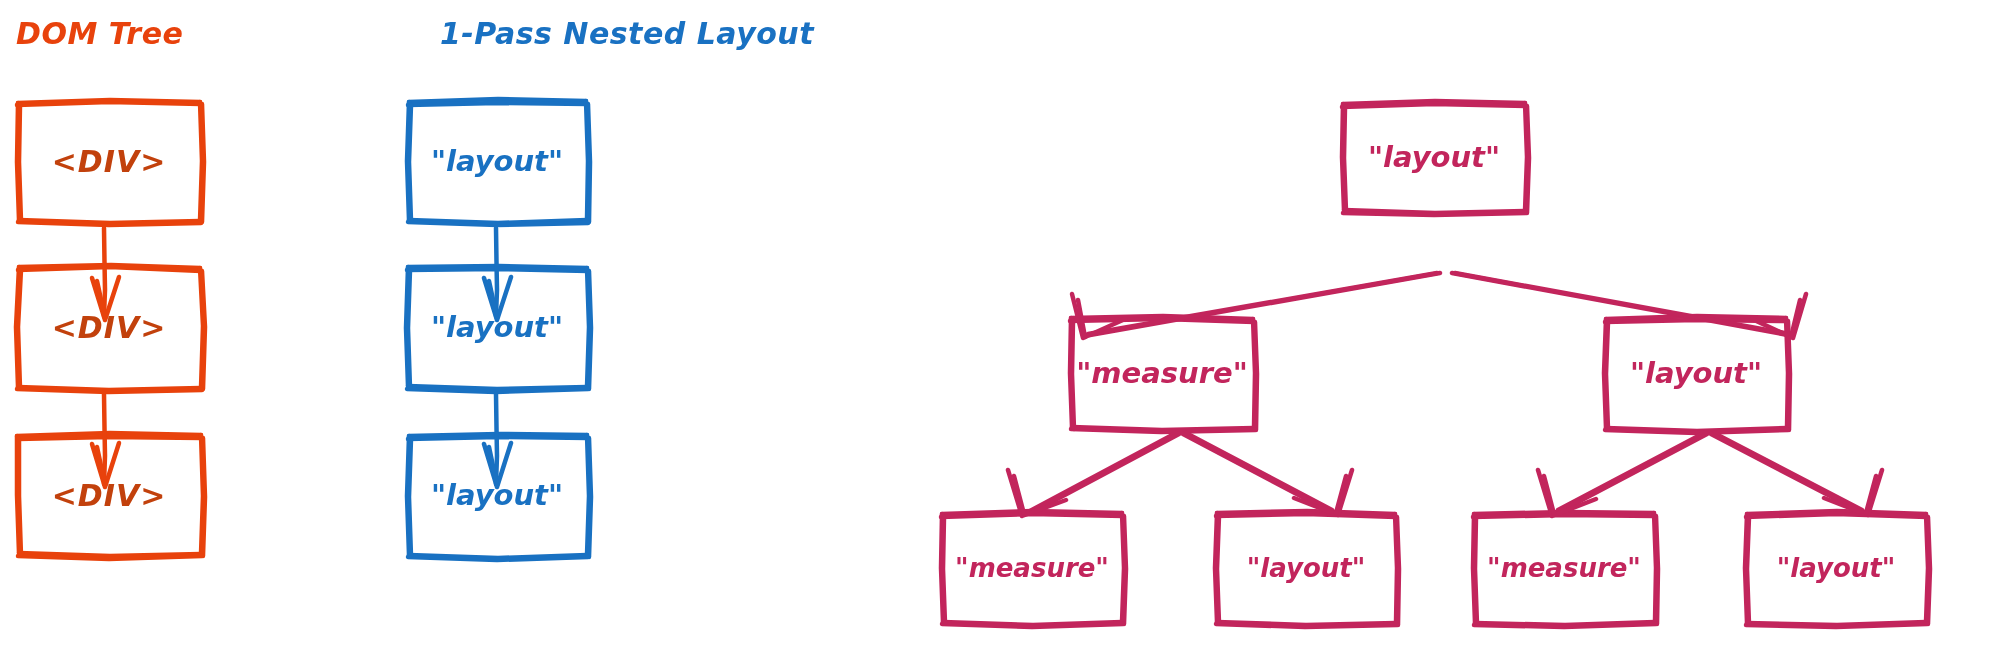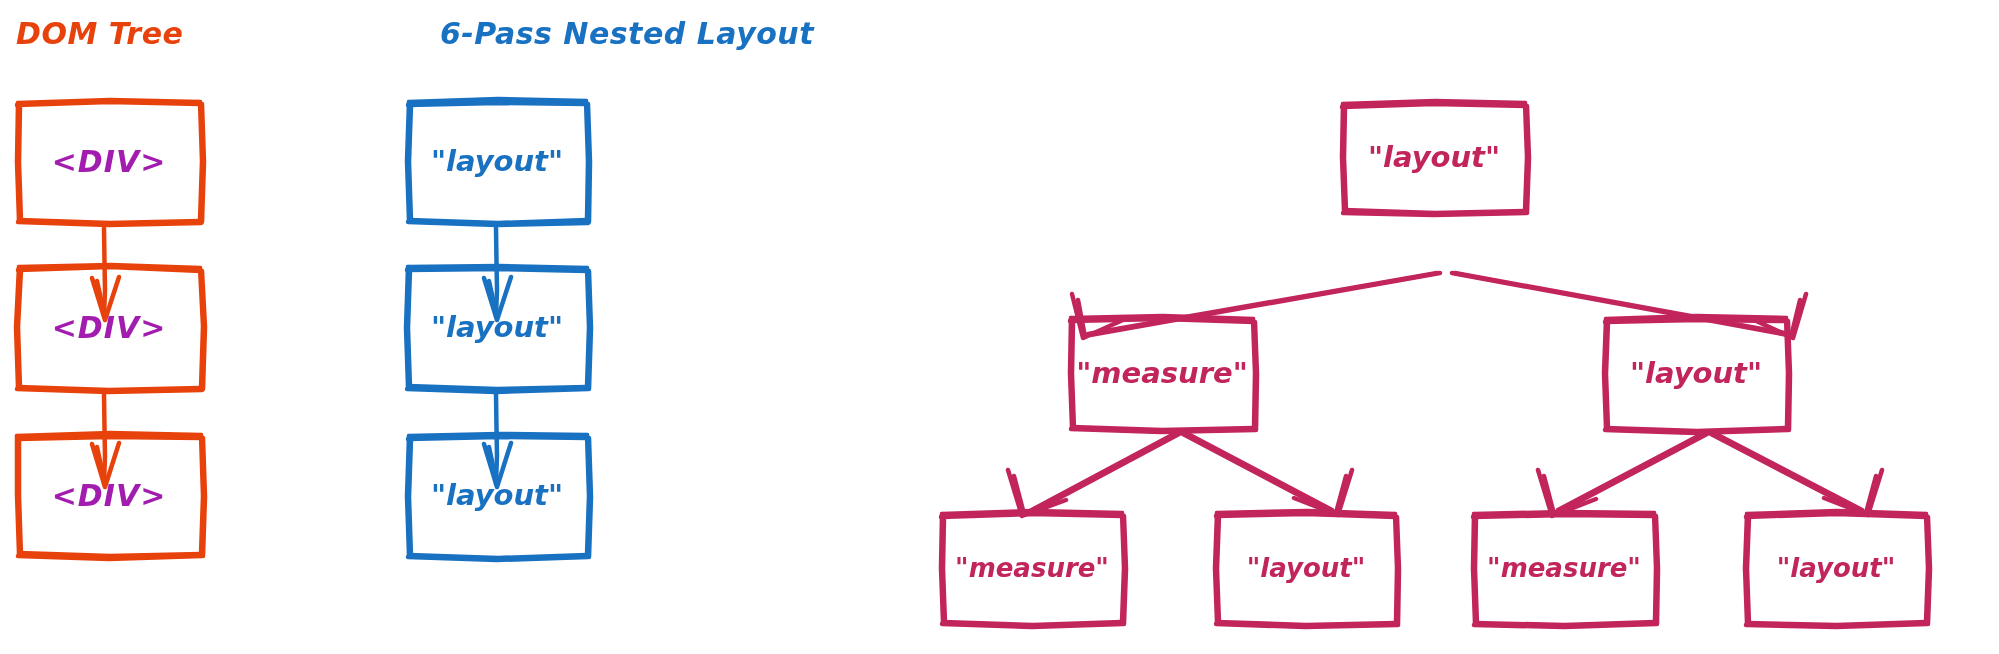--- a/index.html
+++ b/index.html
@@ -52,21 +52,21 @@
   .node .sketch-rect {
     position: absolute;
     left: 0; top: 0;
     width: 100%;
     height: 100%;
     z-index: 1;
     overflow: visible;
   }
 
   
-  .c-orange .node-label { color: #a21caf; }
+  .c-orange .node-label { color: #c2410c; }
   .c-blue   .node-label { color: #1971c2; }
   .c-pink   .node-label { color: #c2255c; }
 
   .edge-layer {
     position: absolute;
     left: 0; top: 0;
     width: 1999px;
     height: 654px;
     z-index: 2;
     pointer-events: none;
@@ -76,21 +76,21 @@
   .lbl-quoted { font-size: 29px; }
   .lbl-small  { font-size: 26px; }
 </style>
 </head>
 <body>
 
 <div id="canvas">
 
   <div class="panel-title title-dom">DOM Tree</div>
 
-  <div class="panel-title title-1pass">6-Pass Nested Layout</div>
+  <div class="panel-title title-1pass">1-Pass Nested Layout</div>
 
 
   <svg class="edge-layer" viewBox="0 0 1999 654" xmlns="http://www.w3.org/2000/svg">
 
     <g stroke="#e8420c" stroke-width="4.5" fill="none" stroke-linecap="round" stroke-linejoin="round">
       <path d="M104 228 L104.5 262 L105 290 L104 316"></path>
       <path d="M92 278 L105 320 L119 277"></path>
       <path d="M97 281 L105 318"></path>
       <path d="M104 394 L104.5 428 L105 456 L104 484"></path>
       <path d="M92 444 L105 487 L119 443"></path>

